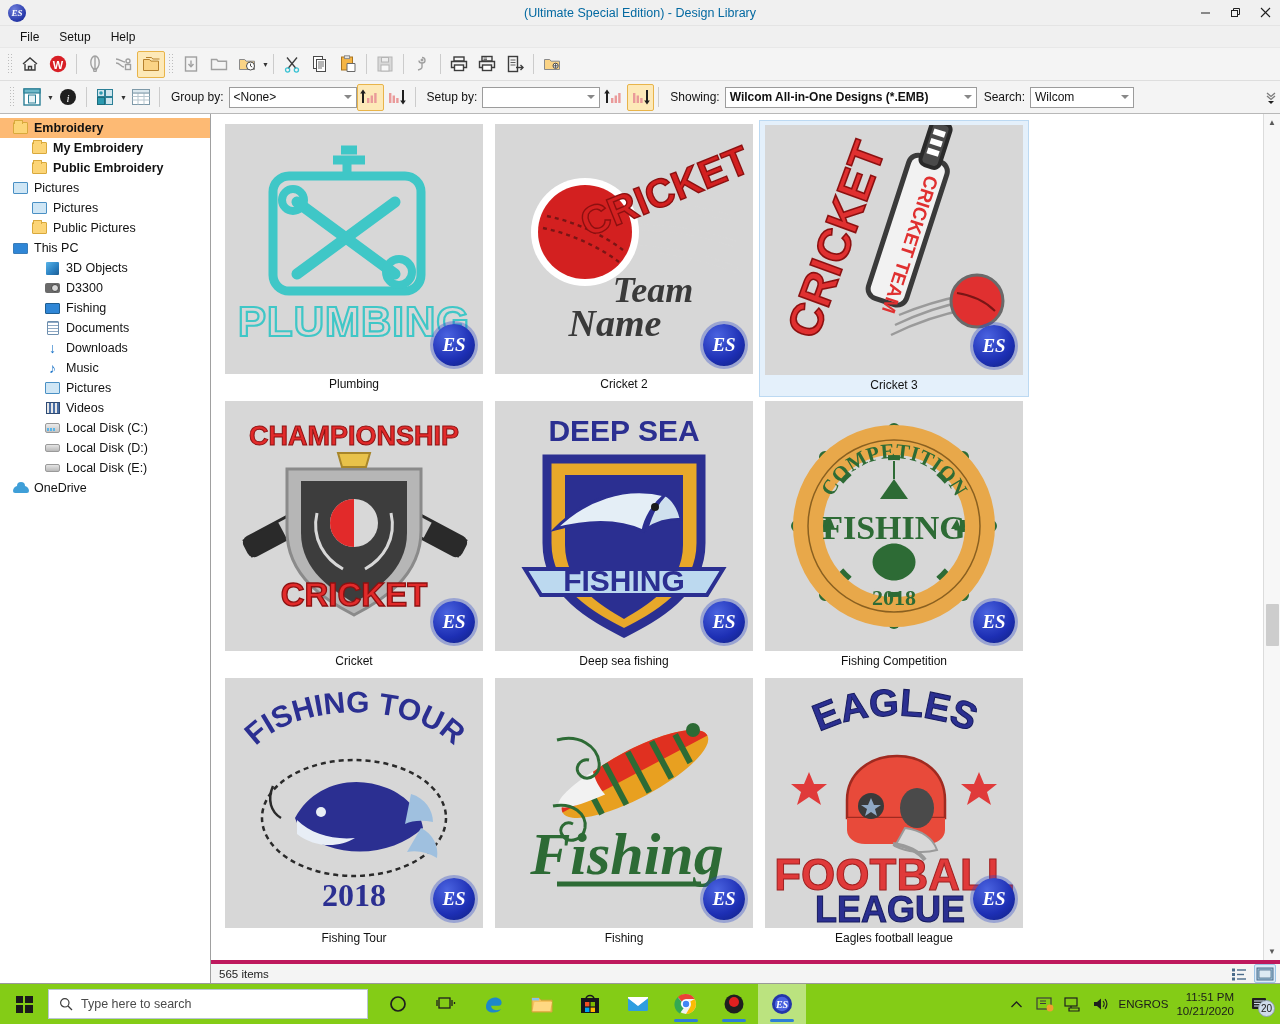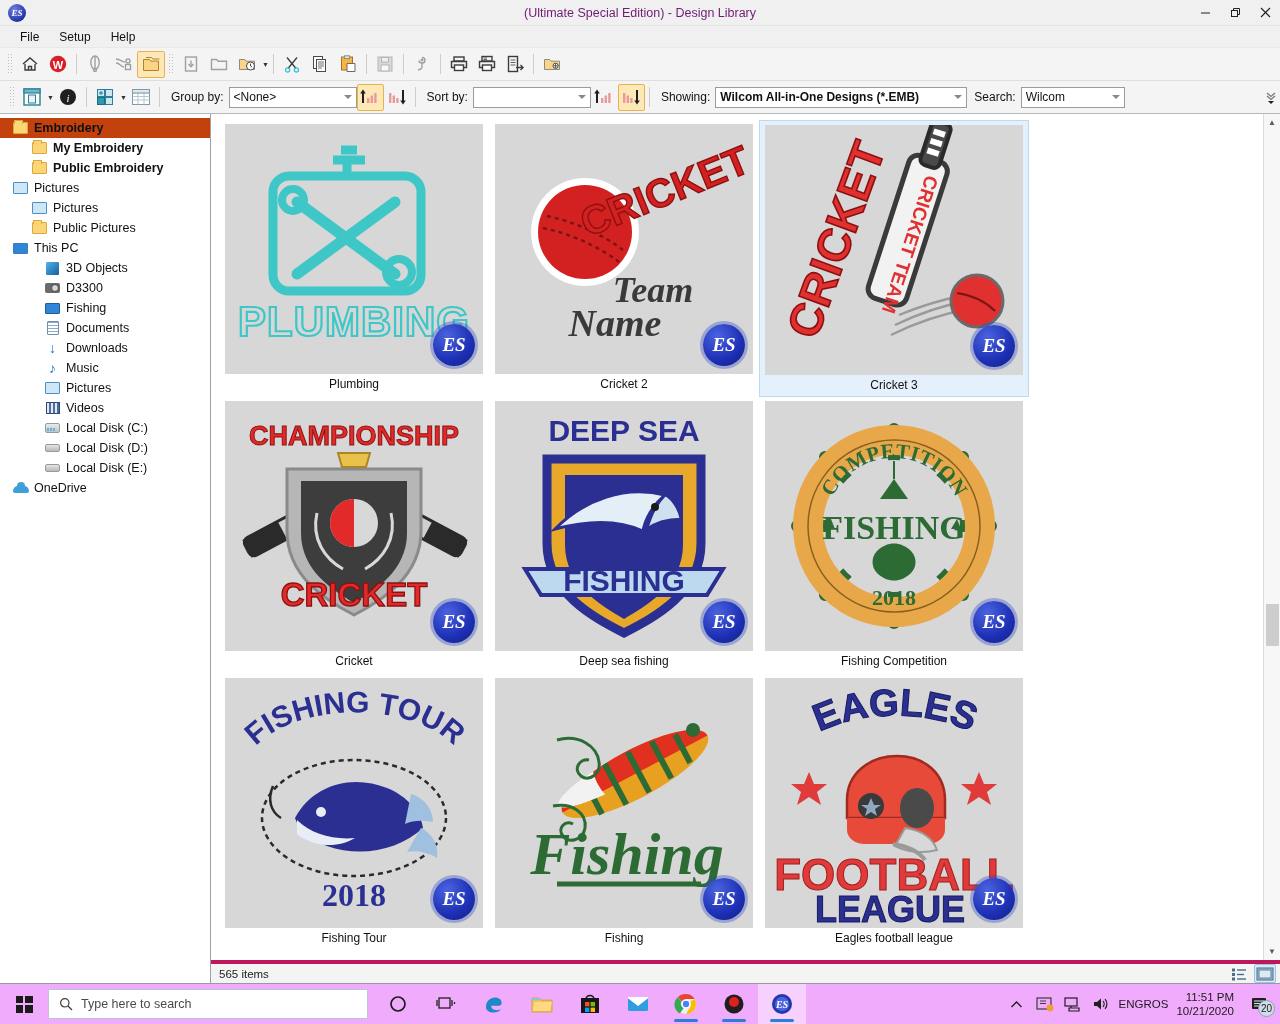--- a/index.html
+++ b/index.html
@@ -28,21 +28,21 @@
   .app-icon {
     width: 18px; height: 18px; margin-left: 8px;
     border-radius: 50%;
     background: radial-gradient(circle at 35% 30%, #6f7fdc 0%, #2436a8 70%, #16216e 100%);
     display: flex; align-items: center; justify-content: center;
     color: #fff; font-size: 9px; font-style: italic; font-weight: bold;
     font-family: "Liberation Serif", serif;
   }
   .title-text {
     position: absolute; left: 0; right: 0; text-align: center;
-    font-size: 12.5px; color: #701a75;
+    font-size: 12.5px; color: #0369a1;
   }
   .winbtns { margin-left: auto; display: flex; height: 26px; }
   .winbtn {
     width: 30px; height: 26px;
     display: flex; align-items: center; justify-content: center;
     color: #202020; font-size: 12px;
   }
 
   
   .menubar {
@@ -117,21 +117,21 @@
   .sidebar {
     width: 211px; background: #ffffff;
     border-right: 1px solid #a0a0a0;
     padding-top: 4px; overflow: hidden;
     font-size: 12.5px;
   }
   .tree-row {
     height: 20px; display: flex; align-items: center;
     white-space: nowrap; padding-right: 4px;
   }
-  .tree-row.selected { background: #c2410c; }
+  .tree-row.selected { background: #fdba74; }
   .tree-row .ico { width: 17px; height: 16px; margin-right: 5px; flex: none;
                    display: flex; align-items: center; justify-content: center; }
   .tree-row .lbl { color: #111; }
   .tree-row.bold .lbl { font-weight: bold; }
   .ind0 { padding-left: 12px; }
   .ind1 { padding-left: 31px; }
   .ind2 { padding-left: 44px; }
 
   
   .folder {
@@ -236,21 +236,21 @@
     font-size: 11.5px; color: #222;
   }
   .status-right { margin-left: auto; display: flex; gap: 4px; align-items: center; }
   .viewbtn { width: 22px; height: 19px; display: flex; align-items: center;
     justify-content: center; border: 1px solid transparent; border-radius: 2px; }
   .viewbtn.on { background: #dbeaf8; border-color: #9cc3e5; }
 
   
   .taskbar {
     position: absolute; left: 0; top: 984px; width: 1280px; height: 40px;
-    background: #f0abfc; display: flex; align-items: center;
+    background: #84cc16; display: flex; align-items: center;
   }
   .start {
     width: 48px; height: 40px; display: flex; align-items: center; justify-content: center;
   }
   .win-logo { width: 17px; height: 17px; display: grid;
     grid-template-columns: 1fr 1fr; grid-template-rows: 1fr 1fr; gap: 2px; }
   .win-logo i { background: #1b1b1b; display: block; }
   .searchbox {
     width: 320px; height: 30px; background: #fff; border: 1px solid #b9c6d4;
     display: flex; align-items: center; padding-left: 10px; gap: 8px;
@@ -544,21 +544,21 @@
             <rect x="3" y="6" width="2.4" height="10"></rect>
             <rect x="6.6" y="8.5" width="2.4" height="7.5"></rect>
             <rect x="10.2" y="11" width="2.4" height="5"></rect>
           </g>
         <path d="M17 3v11" stroke="#1f1f1f" stroke-width="2"></path>
           <polygon points="17,17.5 14.2,13.5 19.8,13.5" fill="#1f1f1f"></polygon>
       </svg>
     </div>
     <div class="tsep"></div>
 
-    <span class="tb-label">Sort by:</span>
+    <span class="tb-label">Setup by:</span>
     <div class="combo sortby">
       <span></span>
       <span class="arrow"></span>
     </div>
     <div class="sortbtn">
       <svg width="22" height="20" viewBox="0 0 22 20">
         <path d="M4 16V5" stroke="#1f1f1f" stroke-width="2"></path>
           <polygon points="4,2.5 1.2,6.5 6.8,6.5" fill="#1f1f1f"></polygon>
         <g fill="#ea9a9a">
             <rect x="8" y="11" width="2.4" height="5"></rect>

